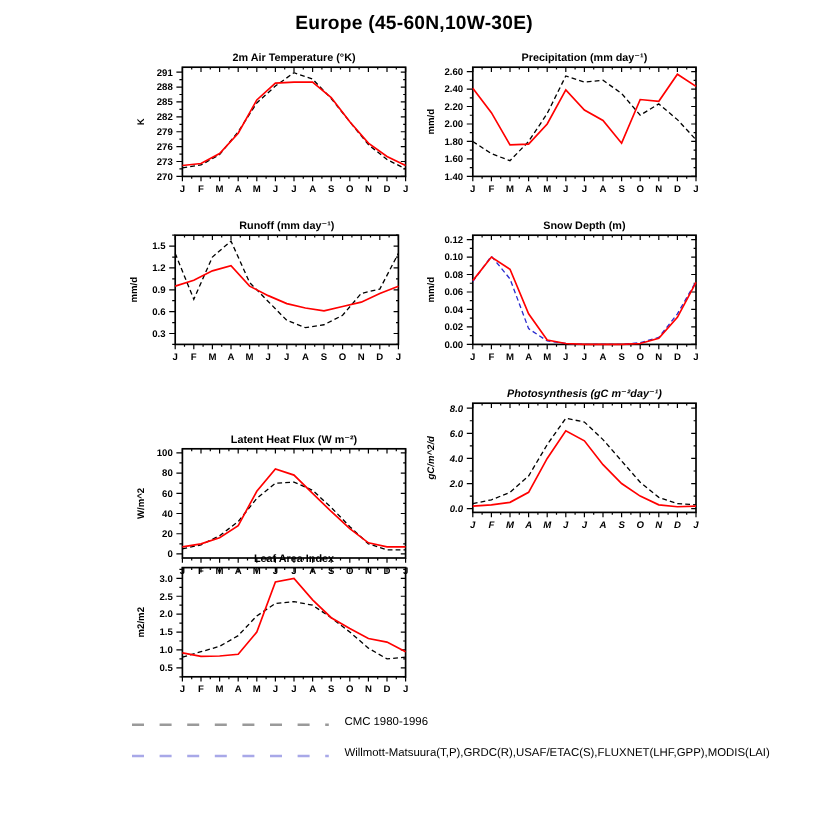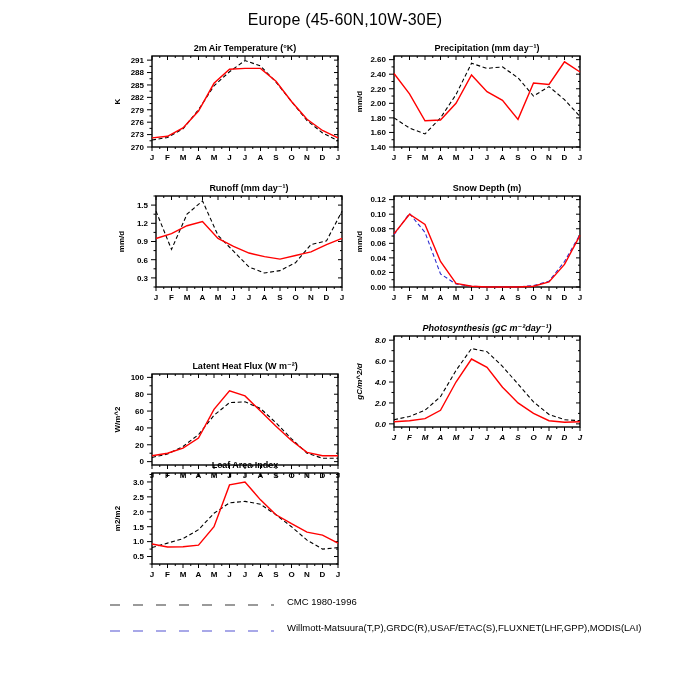--- a/index.html
+++ b/index.html
@@ -1,23 +1,23 @@
 <!DOCTYPE html>
 <html><head>
 <meta charset="utf-8">
 <style>
   html,body{margin:0;padding:0;background:#fff;}
   body{width:700px;height:700px;font-family:"Liberation Sans","DejaVu Sans",sans-serif;}
   #stage{position:relative;width:700px;height:700px;background:#fff;overflow:hidden;}
   #main-title{position:absolute;left:0;right:10px;top:11px;text-align:center;
-    font-size:16px;font-weight:400;color:#000;letter-spacing:0.2px;}
+    font-size:16px;font-weight:700;color:#000;letter-spacing:0.2px;}
   .cell{position:absolute;width:270px;height:128px;}
   .c-temp{left:90px;top:42px;}
   .c-precip{left:332px;top:42px;}
-  .c-runoff{left:94px;top:182px;}
+  .c-runoff{left:84px;top:182px;}
   .c-snow{left:332px;top:182px;}
   .c-lhf{left:90px;top:322px;margin-top:38px;}
   .c-photo{left:332px;top:322px;font-style:italic;}
   .c-lai{left:90px;top:459px;}
   .legend{position:absolute;left:108px;top:596px;}
   .legend-row{display:flex;align-items:flex-start;height:26px;}
   .legend-label{font-size:9.5px;color:#000;margin-left:11px;white-space:nowrap;}
   svg text{font-family:"Liberation Sans","DejaVu Sans",sans-serif;}
 </style>
 </head>

